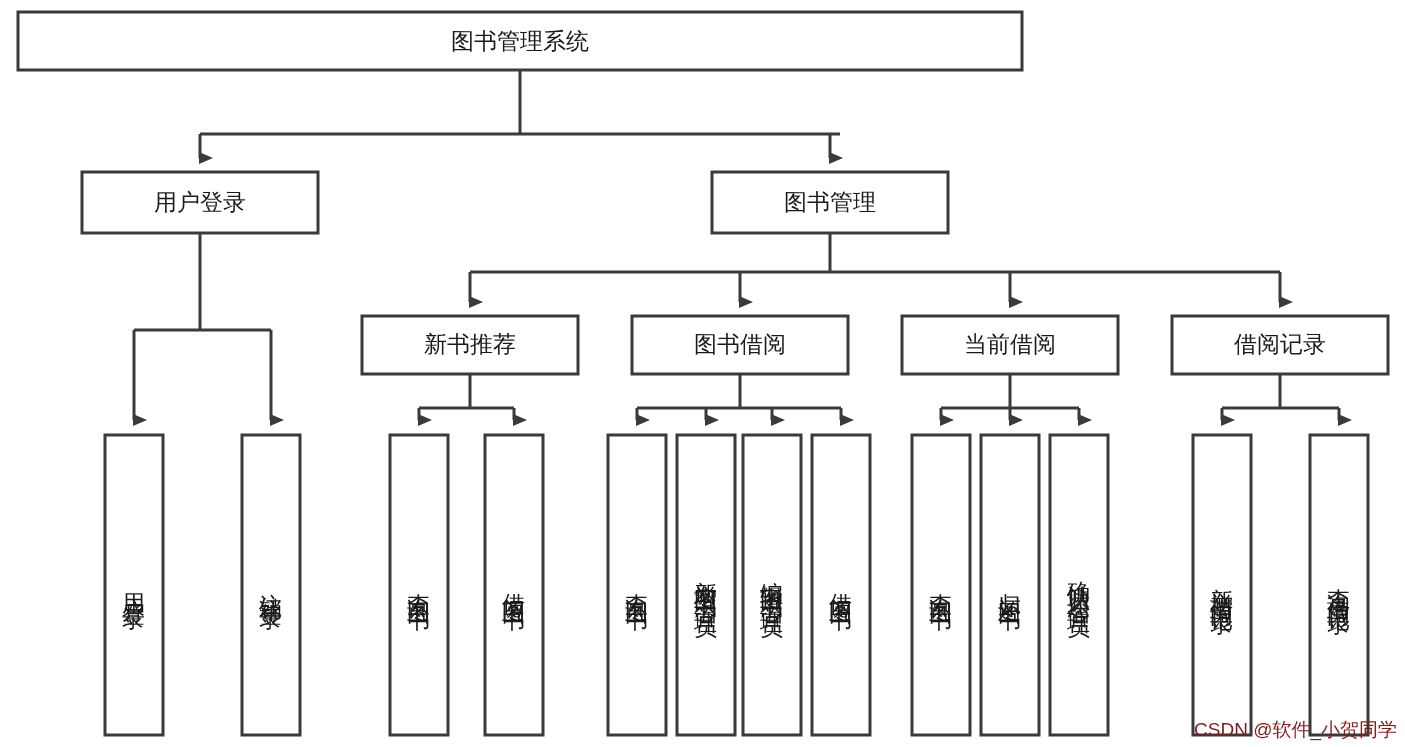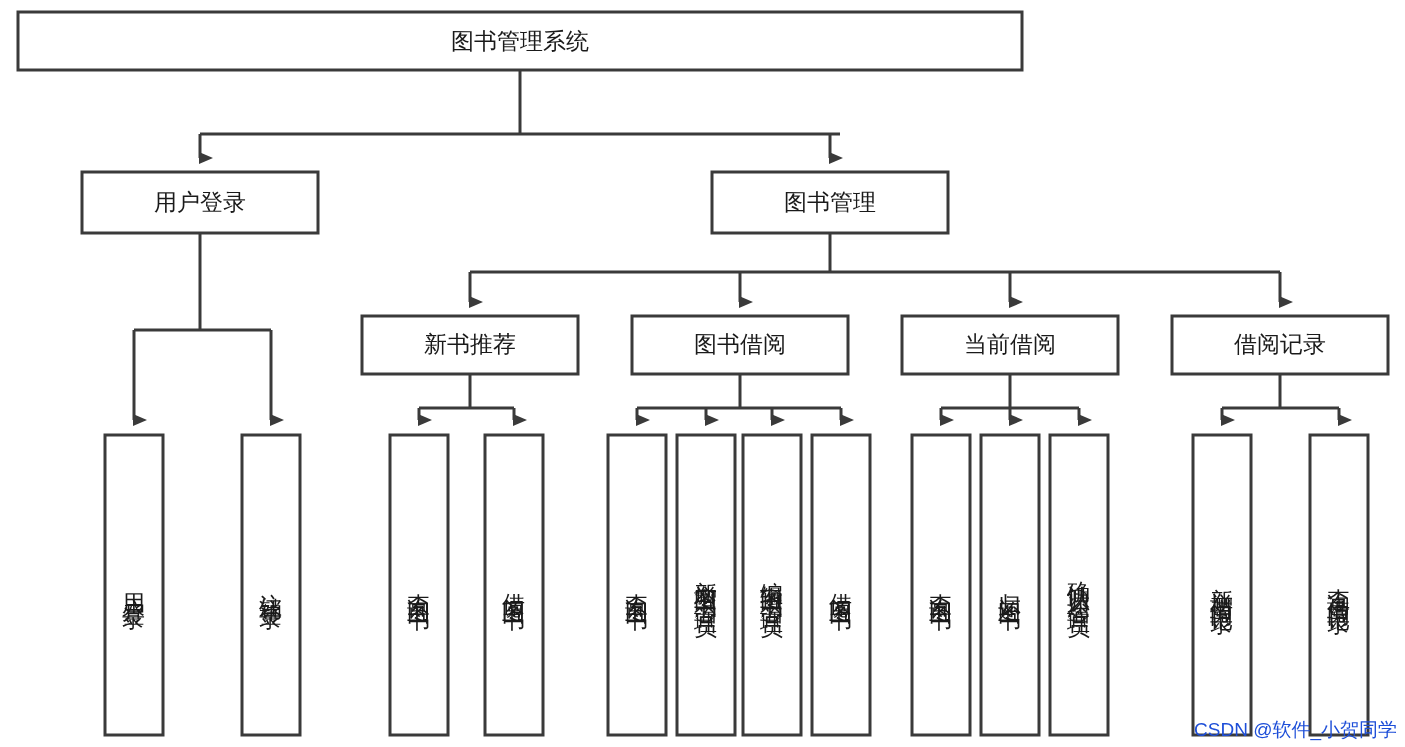--- a/index.html
+++ b/index.html
@@ -17,21 +17,21 @@
     font-size:23px;fill:#1a1a1a;text-anchor:middle;dominant-baseline:middle;
   }
   .vtext{
     font-family:"Liberation Sans","DejaVu Sans",sans-serif;
     font-size:23px;fill:#1a1a1a;text-anchor:middle;
     writing-mode:vertical-rl;letter-spacing:5px;
   }
   .watermark{
     position:absolute;right:8px;bottom:4px;
     font-family:"Liberation Sans","DejaVu Sans",sans-serif;
-    font-size:19px;color:#1d4ed8;white-space:nowrap;user-select:none;
+    font-size:19px;color:#7f1d1d;white-space:nowrap;user-select:none;
   }
 </style>
 </head>
 <body>
 
 <div id="diagram-root">
 
   <svg id="flow" viewBox="0 0 1405 747">
 
     <defs>

